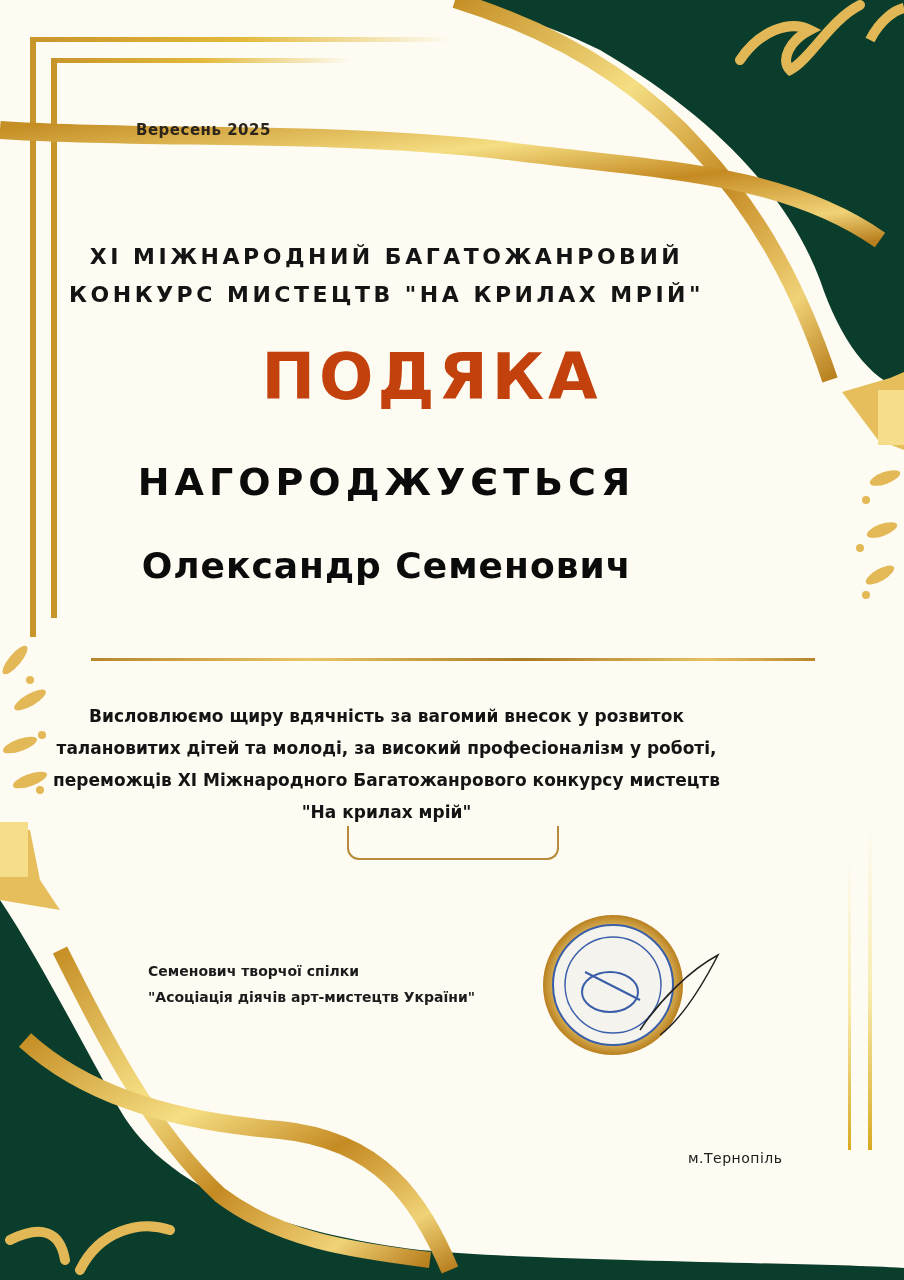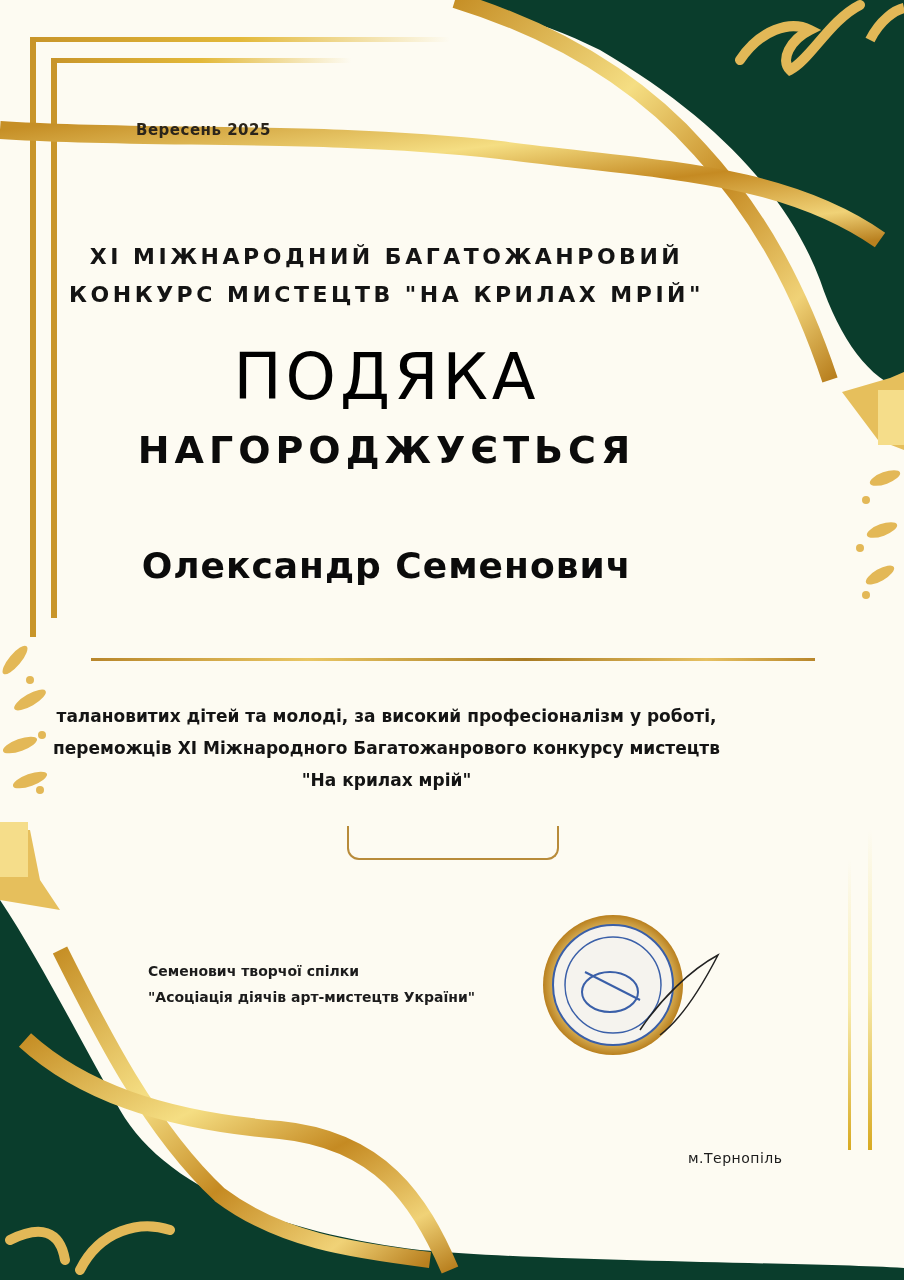--- a/index.html
+++ b/index.html
@@ -1,22 +1,22 @@
 <!DOCTYPE html>
 <html><head>
 <meta charset="utf-8">
 <style>
   html, body { margin:0; padding:0; }
   body { width:904px; height:1280px; position:relative; overflow:hidden; background:#fdfbf2; font-family:"DejaVu Sans", sans-serif; color:#161616; }
   svg.deco { position:absolute; left:0; top:0; width:904px; height:1280px; }
   .txt { position:absolute; left:0; width:773px; text-align:center; }
   .date { left:136px; top:121px; width:auto; text-align:center; font-size:15px; font-weight:bold; letter-spacing:0.5px; color:#2a241b; }
   .contest { top:238px; font-size:22px; font-weight:bold; letter-spacing:3.5px; line-height:38px; color:#141414; }
-  .title { top:340px; font-size:64px; font-weight:400; letter-spacing:4px; color:#000000; font-family:"DejaVu Sans", sans-serif; }
-  .awarded { top:428px; font-size:38px; font-weight:bold; letter-spacing:5px; color:#0b0b0b; }
+  .title { top:340px; font-size:64px; font-weight:700; letter-spacing:4px; color:#c2410c; font-family:"DejaVu Sans", sans-serif;margin-left:45px; }
+  .awarded { top:460px; font-size:38px; font-weight:bold; letter-spacing:5px; color:#0b0b0b; }
   .name { top:540px; font-size:36px; font-weight:bold; line-height:52px; color:#0b0b0b; letter-spacing:1px; }
   .divider { position:absolute; left:91px; top:658px; width:724px; height:3px; background:linear-gradient(90deg,#b8862b,#e9c664 30%,#a97b24 60%,#e6c062 85%,#b8862b); }
   .body { top:700px; font-size:17px; font-weight:bold; line-height:32px; color:#141414; }
   .sig { left:148px; top:958px; width:auto; text-align:left; font-size:14px; font-weight:bold; line-height:26px; color:#1c1c1c; }
   .city { left:688px; top:1150px; width:auto; text-align:left; font-size:14px; font-weight:normal; color:#1c1c1c; letter-spacing:0.5px; }
   .bracket { position:absolute; left:347px; top:826px; width:208px; height:32px; border:2px solid #b88b3a; border-top:none; border-radius:0 0 12px 12px; }
 </style>
 </head>
 <body>
 
@@ -111,20 +111,21 @@
 <div class="txt title">ПОДЯКА</div>
 <div class="txt awarded">НАГОРОДЖУЄТЬСЯ</div>
 
 <div class="txt name">
   <div>Олександр Семенович</div>
 </div>
 
 <div class="divider"></div>
 
 <div class="txt body">
+  <div>Висловлюємо щиру вдячність за вагомий внесок у розвиток</div>
   <div>талановитих дітей та молоді, за високий професіоналізм у роботі,</div>
   <div>переможців XI Міжнародного Багатожанрового конкурсу мистецтв</div>
   <div>"На крилах мрій"</div>
 </div>
 <div class="bracket"></div>
 
 <div class="txt sig">
   <div>Семенович творчої спілки</div>
   <div>"Асоціація діячів арт-мистецтв України"</div>
 </div>

